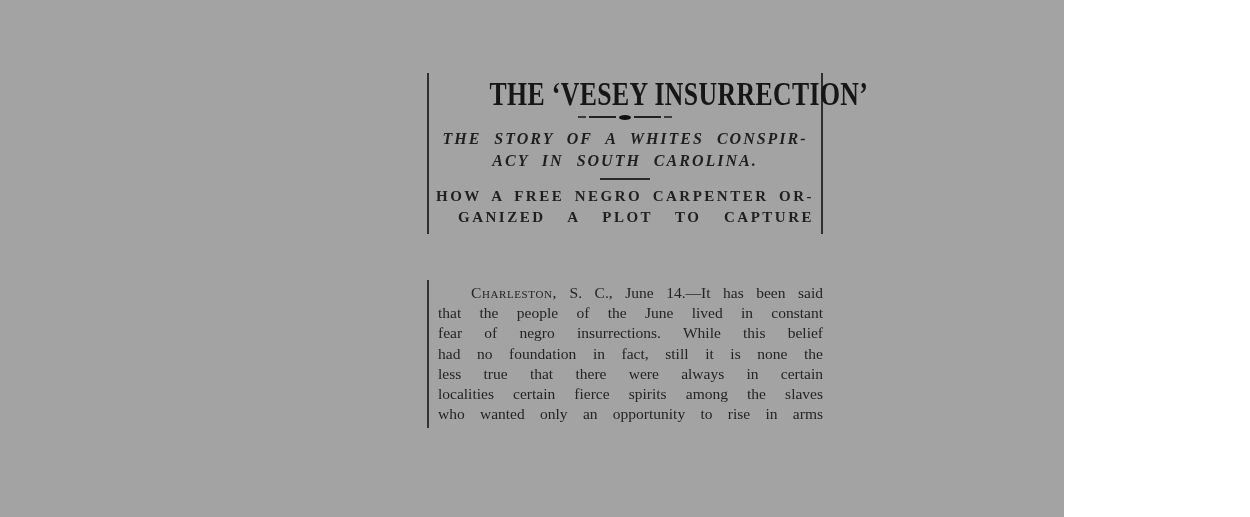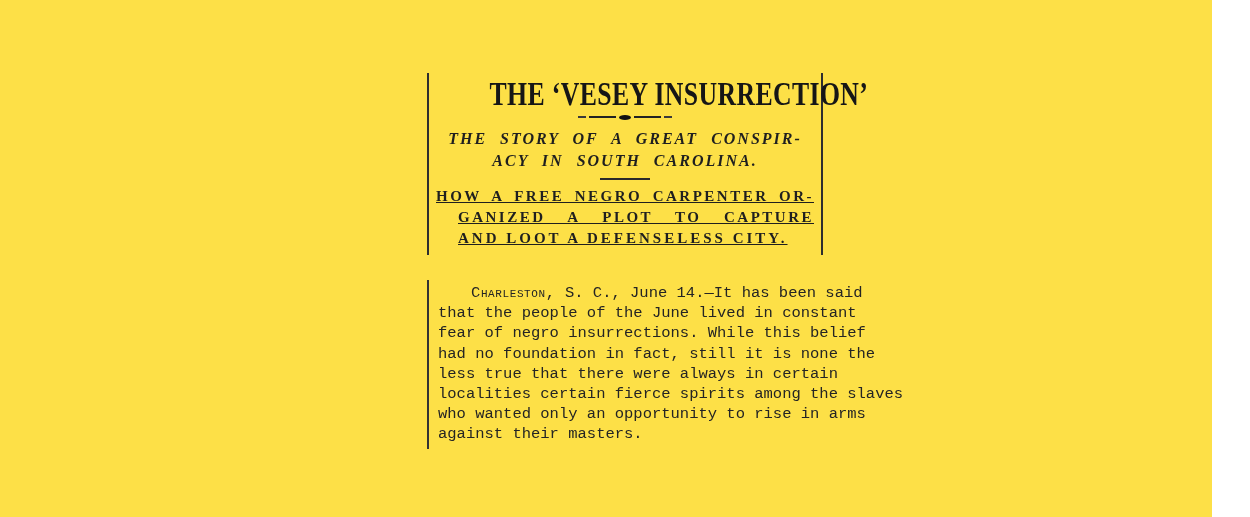--- a/index.html
+++ b/index.html
@@ -3,23 +3,23 @@
 <meta charset="utf-8">
 <style>
   html, body {
     margin: 0;
     padding: 0;
     background: #ffffff;
     font-family: "Liberation Serif", serif;
   }
   .stage {
     position: relative;
-    width: 1212px;
+    width: 1064px;
     height: 517px;
-    background: #fde047;
+    background: #a3a3a3;
     overflow: hidden;
   }
   .stage * { box-sizing: border-box; }
 
   
   .head-block {
     position: absolute;
     left: 427px;
     top: 73px;
     width: 396px;
@@ -76,41 +76,39 @@
     margin: 6px auto 6px auto;
   }
 
   .deck {
     margin: 0;
     font-weight: 700;
     font-size: 15px;
     line-height: 21px;
     letter-spacing: 2.5px;
     color: #1f1f1f;
-    text-decoration: underline;
   }
   .deck-line.just {
     text-align: justify;
     text-align-last: justify;
   }
   .deck-line.indent { margin-left: 22px; }
   .deck-line.last { letter-spacing: 3px; text-align: left; }
 
   
   .body-block {
     position: absolute;
     left: 427px;
     top: 280px;
     width: 396px;
     border-left: 2px solid #333333;
     padding: 3px 0 4px 9px;
     color: #242424;
     font-size: 15.5px;
     line-height: 20.2px;
-    font-family: Liberation Mono, monospace;
   }
   .bl {
     text-align: justify;
     text-align-last: justify;
     white-space: nowrap; 
   }
   .bl.lastline { text-align-last: left; white-space: normal; }
   .bl.first { text-indent: 33px; }
   .sc { font-variant: small-caps; letter-spacing: 0.6px; }
 </style>
@@ -125,38 +123,36 @@
 
     <div class="ornament">
       <span class="o-dash"></span>
       <span class="o-line"></span>
       <span class="o-diamond"></span>
       <span class="o-line"></span>
       <span class="o-dash"></span>
     </div>
 
     <h2 class="ital-sub">
-      <div>THE STORY OF A GREAT CONSPIR-</div>
+      <div>THE STORY OF A WHITES CONSPIR-</div>
       <div>ACY IN SOUTH CAROLINA.</div>
     </h2>
 
     <div class="rule-short"></div>
 
     <h3 class="deck">
       <div class="deck-line just">HOW A FREE NEGRO CARPENTER OR-</div>
       <div class="deck-line just indent">GANIZED A PLOT TO CAPTURE</div>
-      <div class="deck-line indent last">AND LOOT A DEFENSELESS CITY.</div>
     </h3>
 
   </section>
 
   <section class="body-block">
     <div class="bl first"><span class="sc">Charleston,</span><span> S. C., June 14.—It has been said</span></div>
     <div class="bl">that the people of the June lived in constant</div>
     <div class="bl">fear of negro insurrections. While this belief</div>
     <div class="bl">had no foundation in fact, still it is none the</div>
     <div class="bl">less true that there were always in certain</div>
     <div class="bl">localities certain fierce spirits among the slaves</div>
     <div class="bl">who wanted only an opportunity to rise in arms</div>
-    <div class="bl lastline">against their masters.</div>
   </section>
 
 </div>
 
 </body></html>

